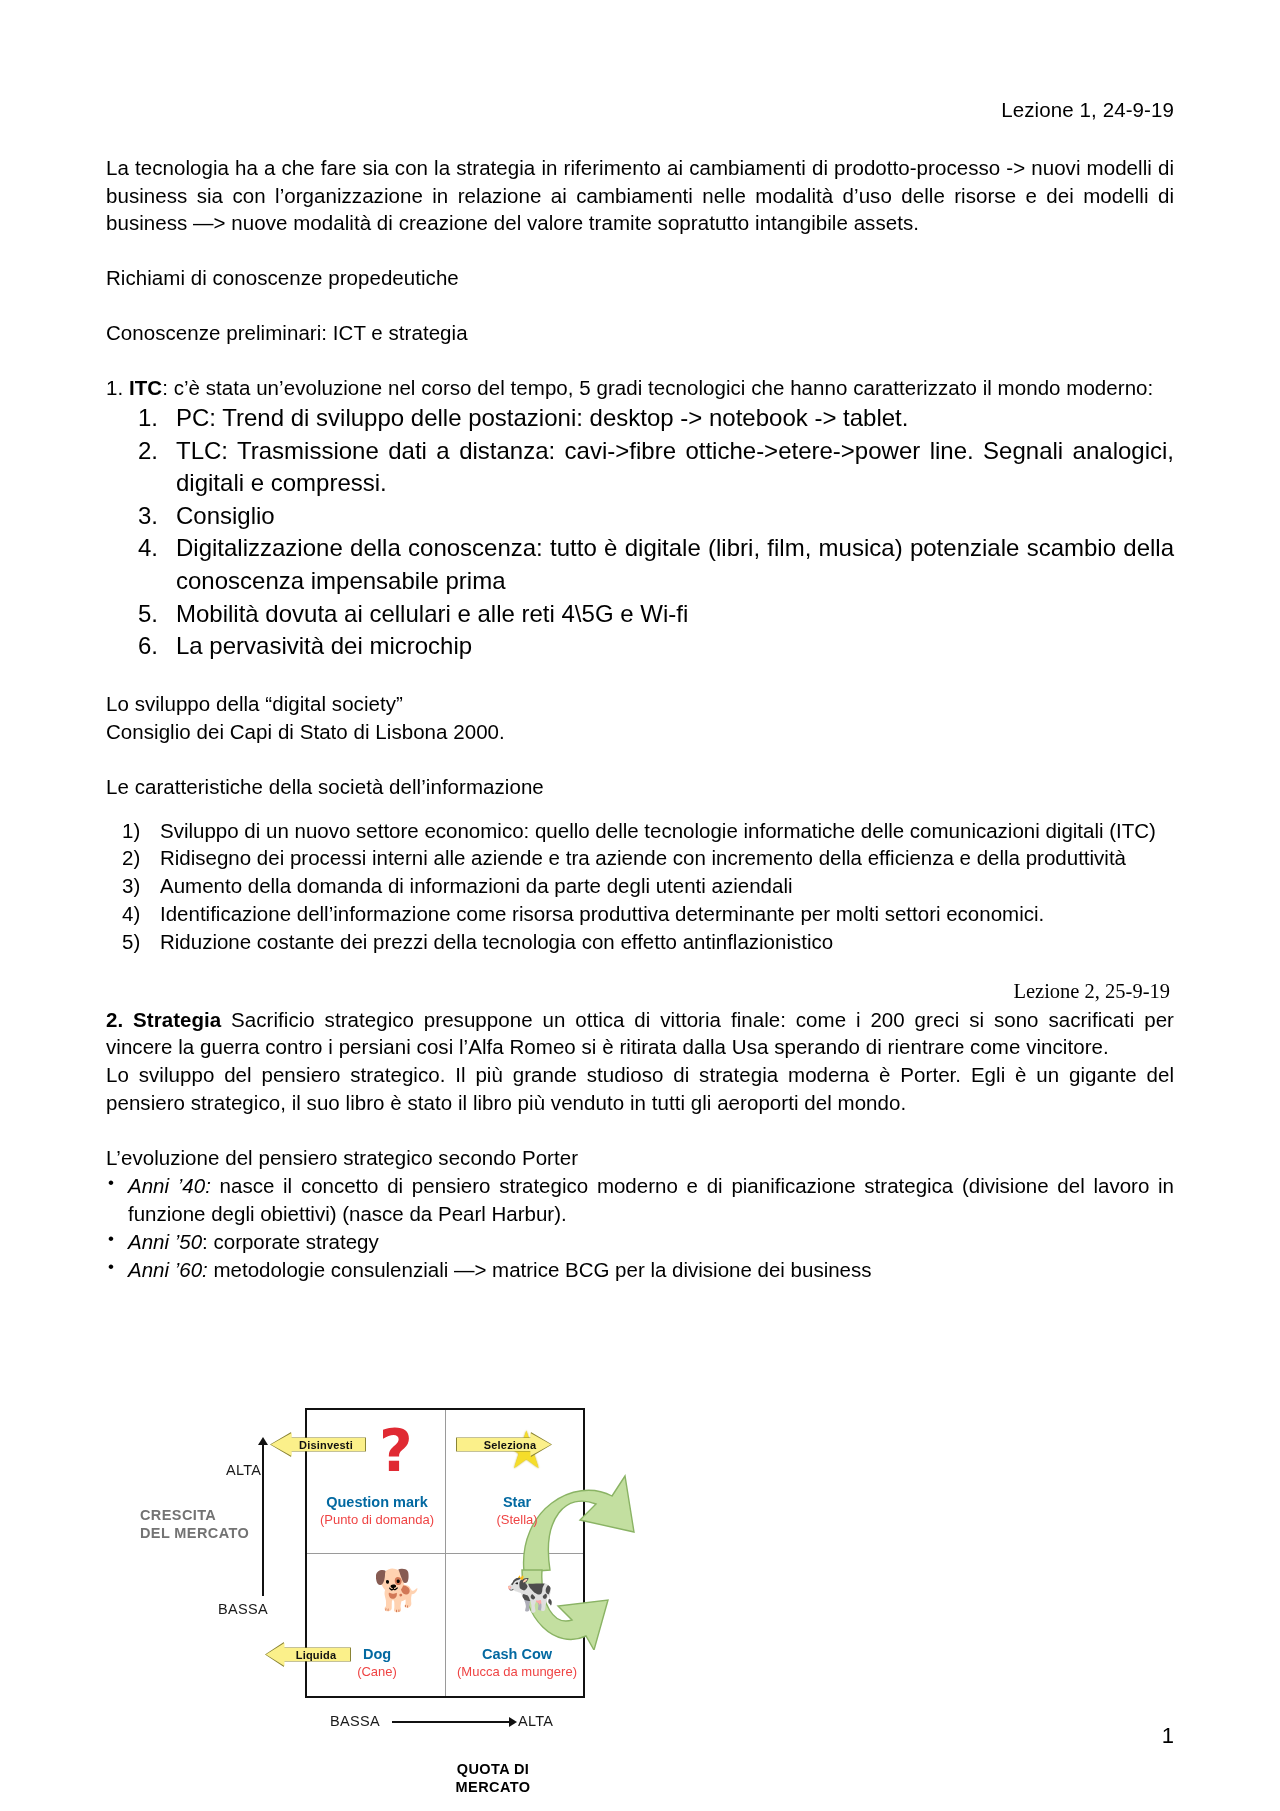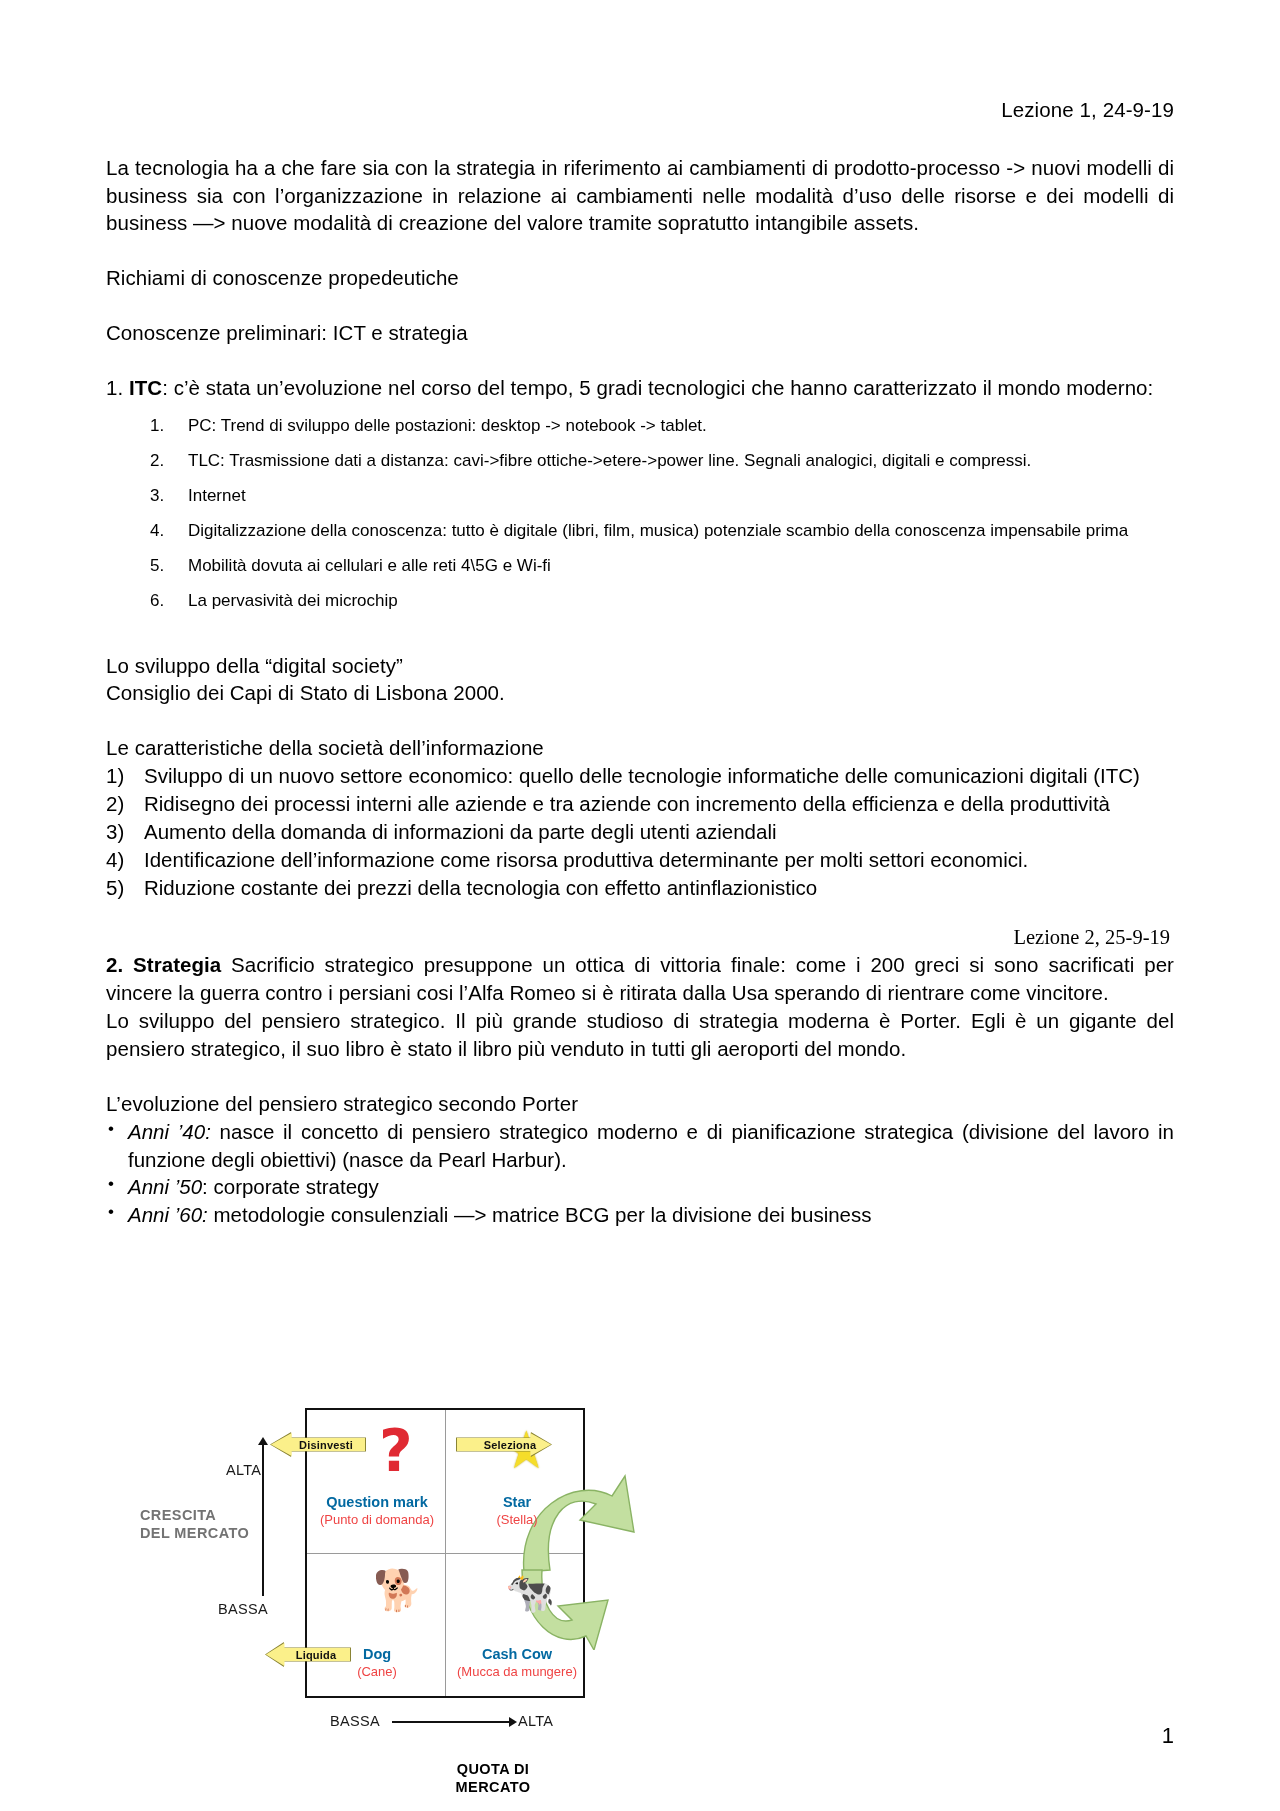--- a/index.html
+++ b/index.html
@@ -58,38 +58,38 @@
   ol.deci {
     margin: 0;
     padding: 0 0 0 0;
     list-style: none;
     counter-reset: deci;
   }
   ol.deci > li {
     counter-increment: deci;
     position: relative;
     padding-left: 70px;
-    font-size: 17px;
+    font-size: 24px;
     line-height: 1.36;
     text-align: justify;
-    margin: 12px;
+    margin: 0;
   }
   ol.deci > li::before {
     content: counter(deci) ".";
     position: absolute;
     left: 32px;
     top: 0;
     width: 28px;
     text-align: left;
   }
   ol.deci > li.nojust { text-align: left; }
 
   
   ol.paren {
-    margin: 0;
+    margin: 16px;
     padding: 0;
     list-style: none;
     counter-reset: paren;
   }
   ol.paren > li {
     counter-increment: paren;
     position: relative;
     padding-left: 38px;
     font-size: 20.5px;
     line-height: 1.36;
@@ -329,21 +329,21 @@
 
     <p class="para nojust">Conoscenze preliminari: ICT e strategia</p>
 
     <div class="gap-lg"></div>
 
     <p class="para nojust"><span>1.</span> <b>ITC</b><span>: c’è stata un’evoluzione nel corso del tempo, 5 gradi tecnologici che hanno caratterizzato il mondo moderno:</span></p>
 
     <ol class="deci">
       <li class="nojust">PC: Trend di sviluppo delle postazioni: desktop -&gt; notebook -&gt; tablet.</li>
       <li>TLC: Trasmissione dati a distanza: cavi-&gt;fibre ottiche-&gt;etere-&gt;power line. Segnali analogici, digitali e compressi.</li>
-      <li class="nojust">Internet</li>
+      <li class="nojust">Consiglio</li>
       <li>Digitalizzazione della conoscenza: tutto è digitale (libri, film, musica) potenziale scambio della conoscenza impensabile prima</li>
       <li class="nojust">Mobilità dovuta ai cellulari e alle reti 4\5G e Wi-fi</li>
       <li class="nojust">La pervasività dei microchip</li>
     </ol>
 
     <div class="gap-lg"></div>
 
     <p class="para nojust">Lo sviluppo della “digital society”</p>
     <p class="para nojust">Consiglio dei Capi di Stato di Lisbona 2000.</p>
 

